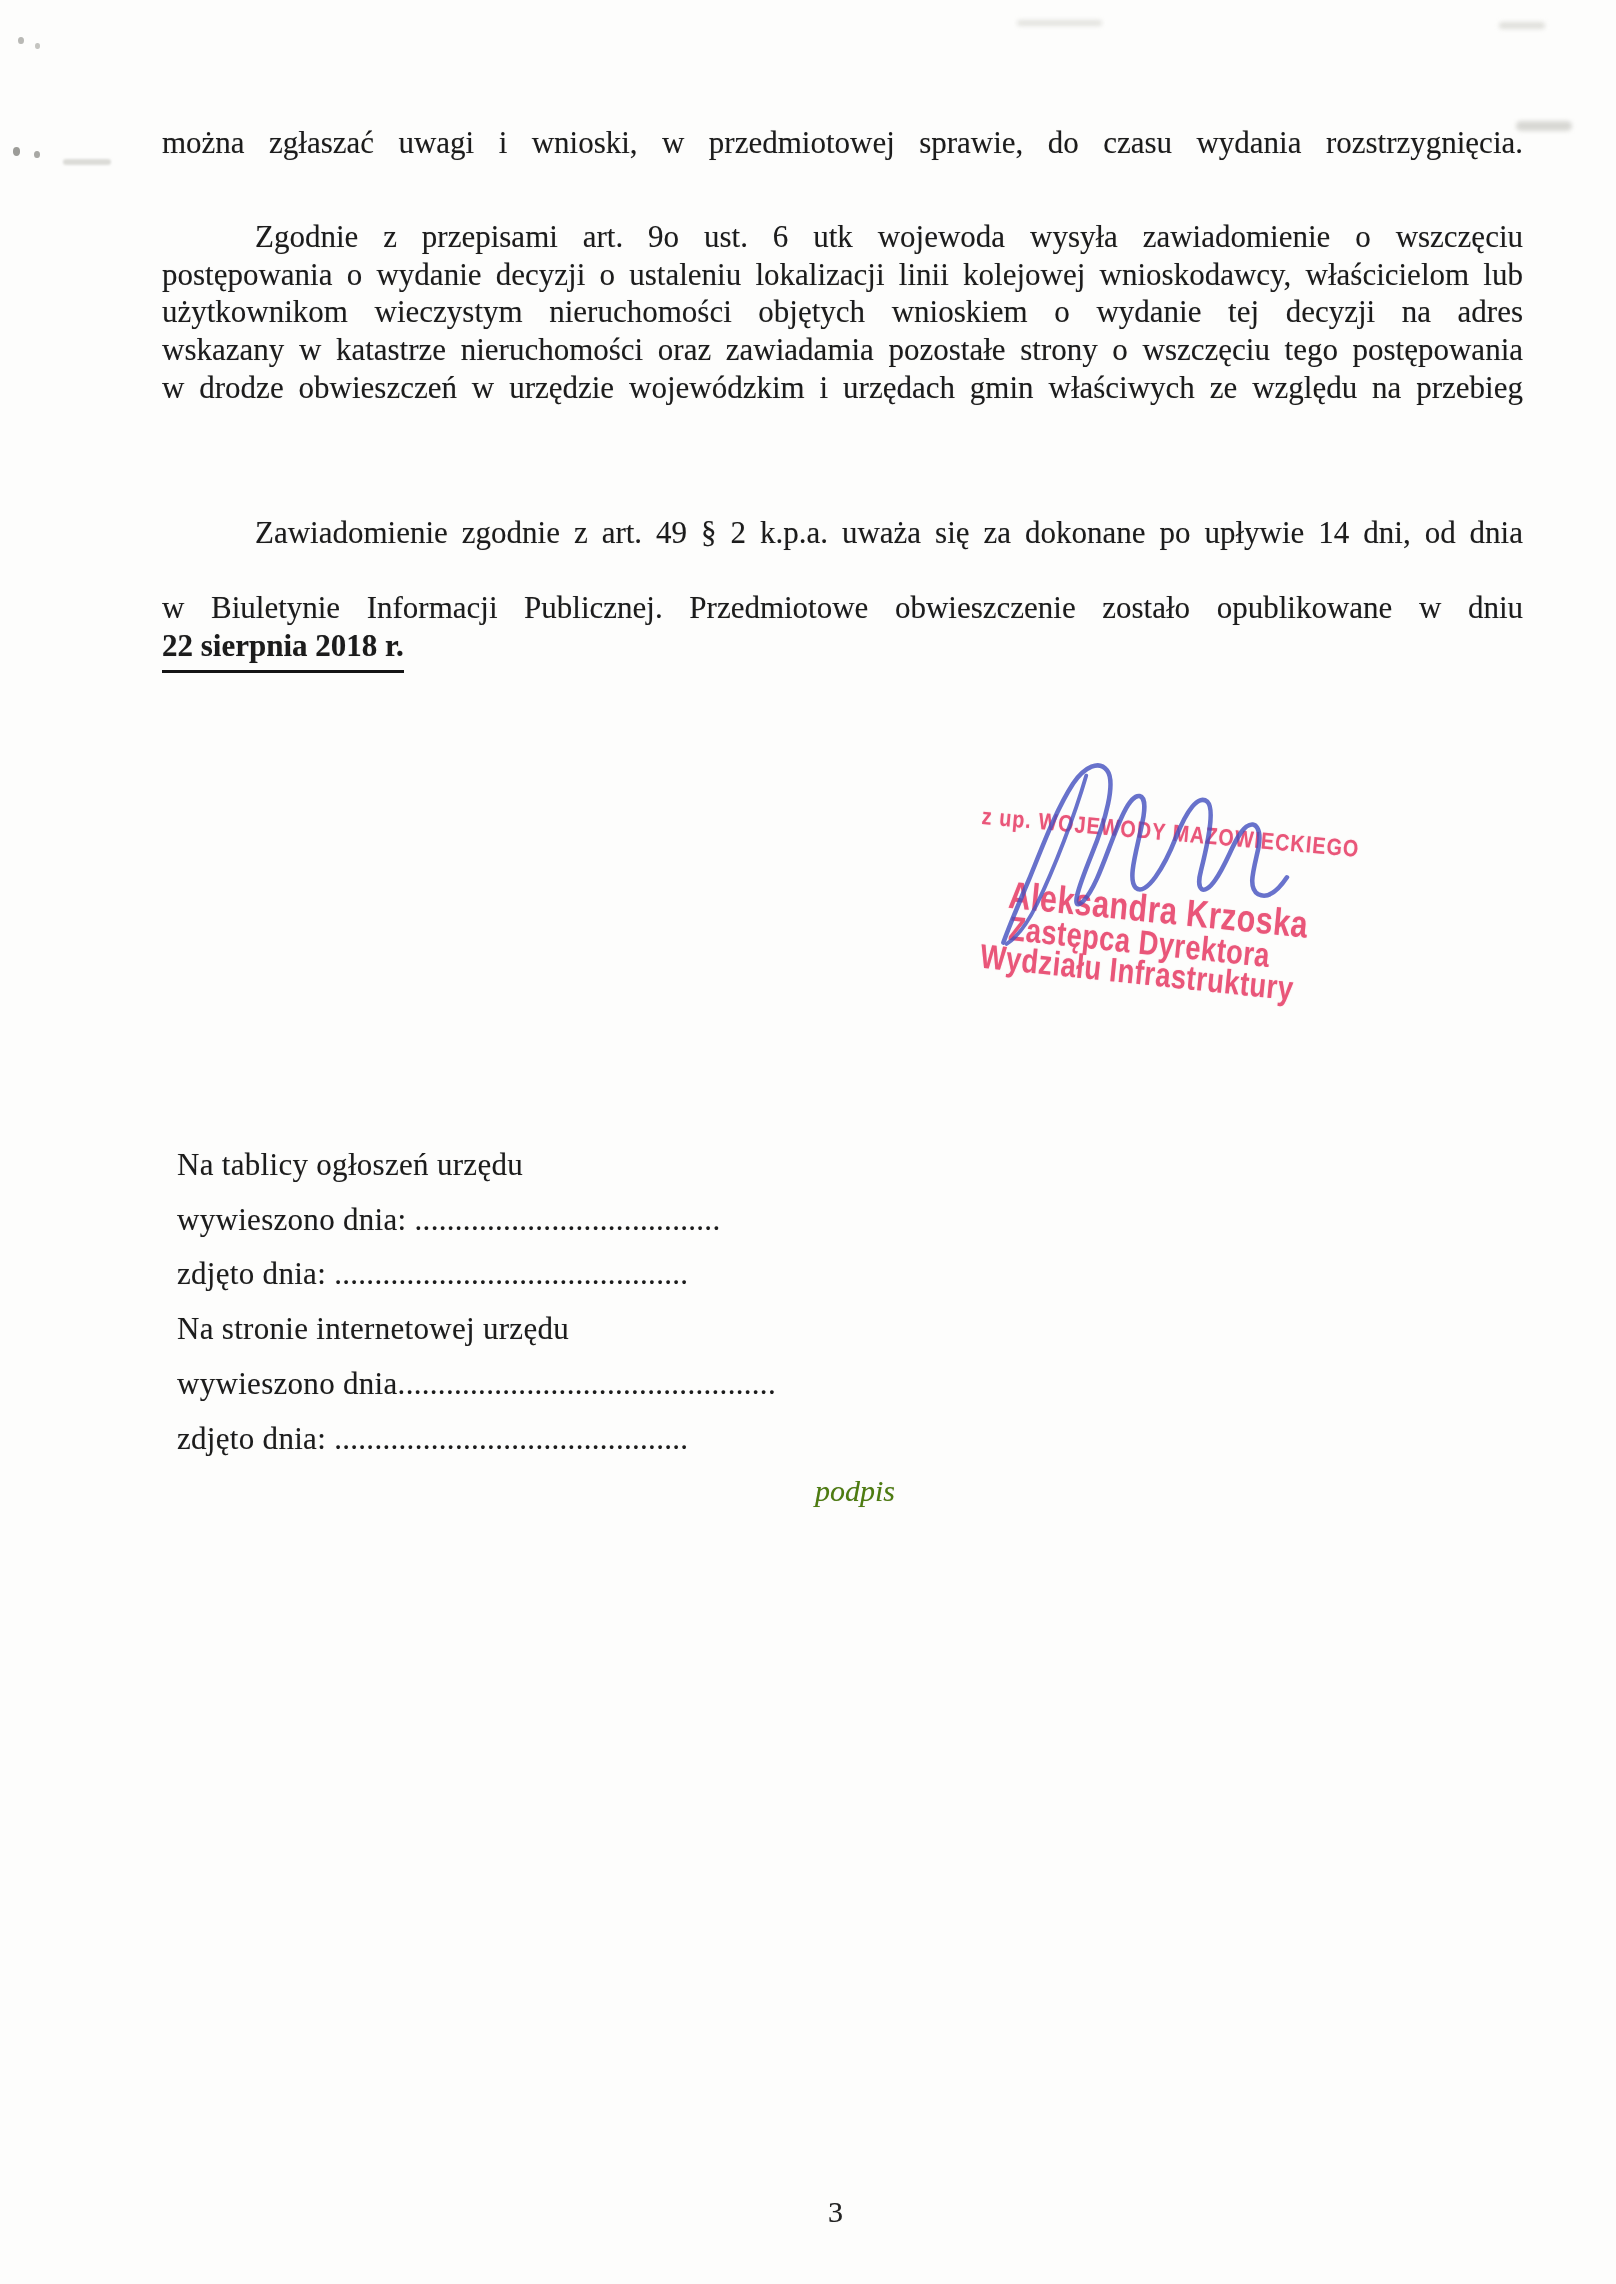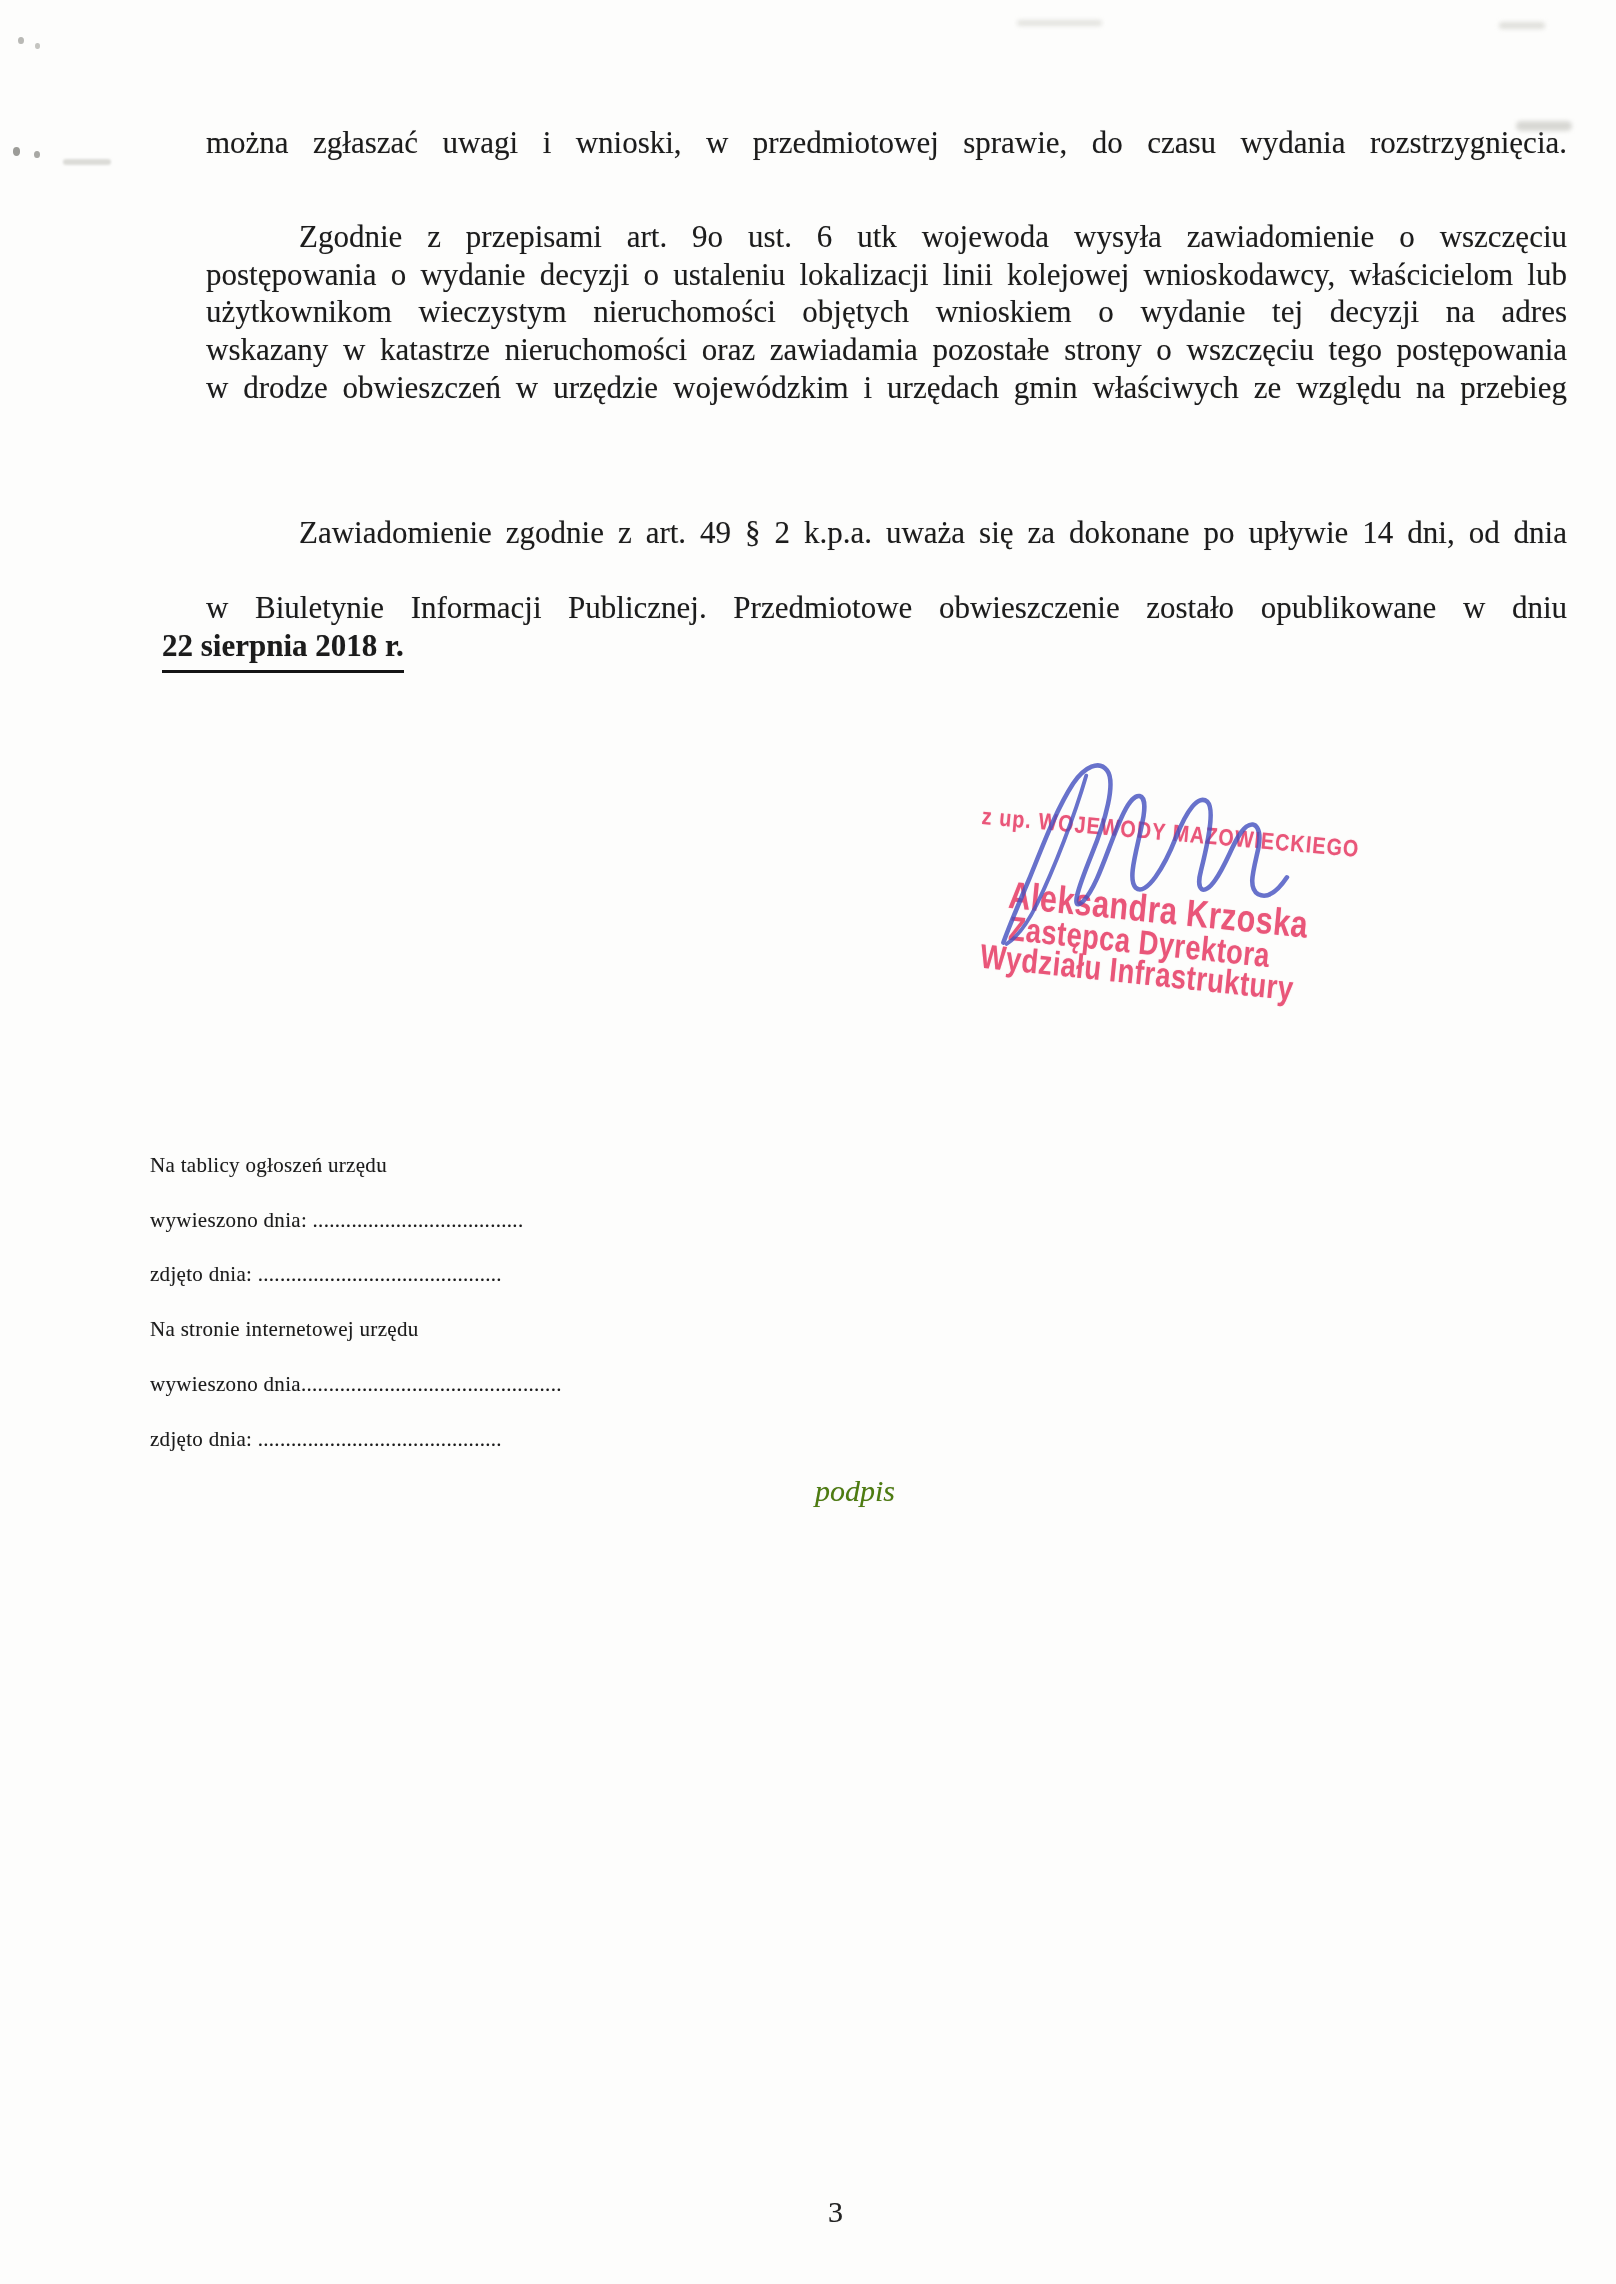--- a/index.html
+++ b/index.html
@@ -19,35 +19,34 @@
     font-size:31px;line-height:38px;
     color:#1c1c1c;
     text-shadow:0 0 0.7px rgba(20,20,20,.35);
     white-space:nowrap;
     box-sizing:border-box;
   }
   .just{
     white-space:normal;
     text-align:justify;
     text-align-last:justify;
-    margin-left:44px;
   }
   .indent{padding-left:93px;}
   .small-run{font-size:27px;}
   .bold-underline{
     font-weight:bold;
     border-bottom:3.3px solid #151515;
     padding-bottom:7px;
     white-space:nowrap;
   }
   
   .notice-row{
     position:absolute;
-    left:150px;width:913px;
-    font-size:21px;line-height:38px;
+    left:177px;width:913px;
+    font-size:31px;line-height:38px;
     color:#1c1c1c;
     text-shadow:0 0 0.7px rgba(20,20,20,.3);
     white-space:nowrap;
     letter-spacing:0.3px;
   }
   .podpis{
     position:absolute;
     left:815px;top:1474px;
     font-size:30px;font-style:italic;
     color:#4d7c0f;

